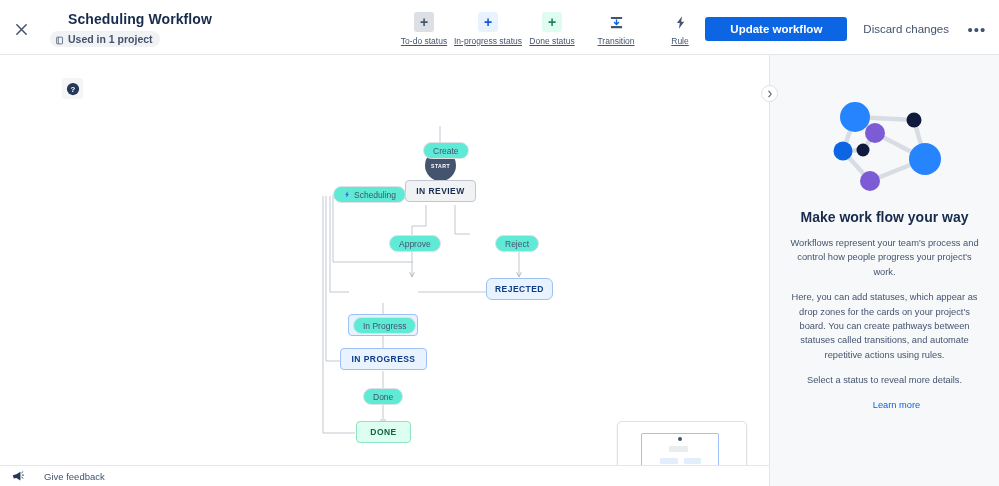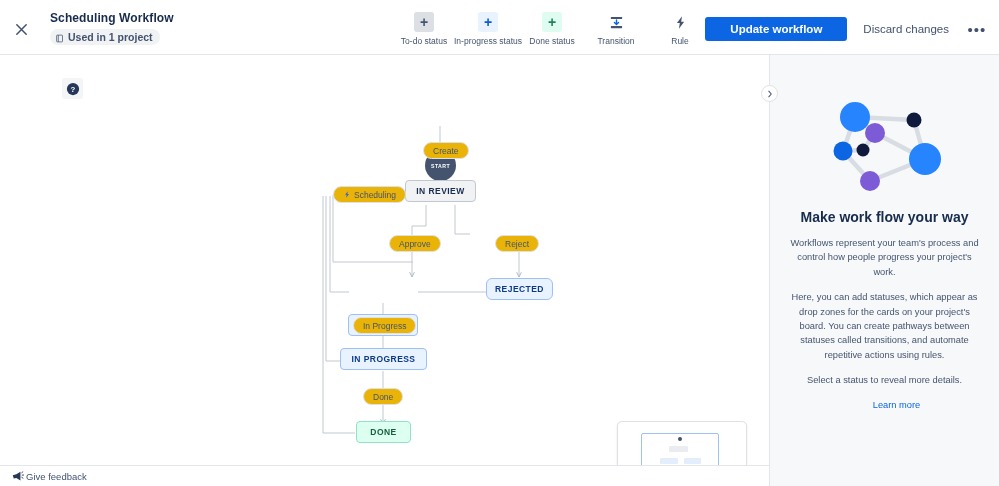--- a/index.html
+++ b/index.html
@@ -17,21 +17,21 @@
     position: absolute; top: 0; left: 0; width: 999px; height: 55px;
     border-bottom: 1px solid #e4e6ea;
     background: #fff;
   }
   .close-btn {
     position: absolute; left: 8px; top: 16px;
     width: 26px; height: 26px; display: flex; align-items: center; justify-content: center;
     cursor: pointer; border-radius: 3px;
   }
   .title-block { position: absolute; left: 50px; top: 11px; }
-  .wf-title { font-size: 12px; font-weight: 600; color: #172b4d; letter-spacing: .1px; }
+  .wf-title { font-size: 14px; font-weight: 600; color: #172b4d; letter-spacing: .1px; margin-left: 18px; }
   .wf-badge {
     display: inline-flex; align-items: flex-end; gap: 4px;
     margin-top: 4px; padding: 2px 7px 2px 5px;
     background: #f1f2f4; border-radius: 8px;
     font-size: 10.5px; font-weight: 600; color: #42526e;
   }
 
   
   .tools {
     position: absolute; left: 392px; top: 12px;
@@ -43,21 +43,21 @@
   }
   .tool-ico {
     width: 20px; height: 20px; border-radius: 3px;
     display: flex; align-items: center; justify-content: center;
     font-size: 14px; line-height: 1; font-weight: 700;
   }
   .ico-todo  { background: #dcdfe4; color: #44546f; }
   .ico-prog  { background: #e9f2ff; color: #0b5cd5; }
   .ico-done  { background: #dffcf0; color: #1f845a; }
   .ico-plain { background: transparent; }
-  .tool-lbl { font-size: 8.5px; color: #44546f; white-space: nowrap; }
+  .tool-lbl { font-size: 8.5px; color: #44546f; white-space: nowrap; text-decoration: underline; }
 
   
   .actions { position: absolute; right: 10px; top: 17px; display: flex; align-items: center; gap: 12px; }
   .btn-primary {
     background: #0c66e4; color: #fff; border: none; border-radius: 3px;
     padding: 6px 25px; font-size: 11.5px; font-weight: 600; cursor: pointer;
     font-family: inherit;
   }
   .btn-subtle {
     background: transparent; border: none; color: #42526e;
@@ -91,21 +91,21 @@
     width: 31px; height: 31px; border-radius: 50%;
     background: #44546f; color: #fff; font-size: 5.2px; letter-spacing: .4px;
   }
   .n-grey { background: #f1f2f4; border: 1px solid #c1c7d0; color: #172b4d; text-align: center; }
   .n-blue { background: #e9f2ff; border: 1px solid #9dc0f5; color: #0c3b87; }
   .n-green{ background: #dcfff1; border: 1px solid #8fe2c2; color: #15603d; }
 
   .pill {
     position: absolute; display: flex; align-items: center; justify-content: center; gap: 3px;
     height: 17px; padding: 0 9px; border-radius: 10px;
-    background: #eab308; border: 1px solid #dfe1e6;
+    background: #5eead4; border: 1px solid #dfe1e6;
     font-size: 8.5px; color: #44546f; white-space: nowrap; cursor: pointer;
   }
 
   
   .minimap {
     position: absolute; left: 617px; top: 366px; width: 130px; height: 105px;
     background: #fff; border: 1px solid #dfe1e6; border-radius: 5px;
     box-shadow: 0 1px 2px rgba(9,30,66,.12);
   }
   .mm-view {
@@ -127,21 +127,21 @@
     display: flex; align-items: center; justify-content: center; cursor: pointer; z-index: 5;
   }
   .rp-head { font-size: 14px; font-weight: 600; color: #172b4d; margin-top: 6px; }
   .rp-para { font-size: 9.3px; line-height: 1.55; color: #44546f; margin-top: 11px; }
   .rp-link { display: inline-block; margin-top: 12px; font-size: 9.3px; color: #0c66e4; text-decoration: none; cursor: pointer; padding-left: 24px; }
 
   
   .footer {
     position: absolute; left: 0; bottom: 0; width: 769px; height: 21px;
     border-top: 1px solid #e4e6ea; background: #fff;
-    display: flex; align-items: center; gap: 2px; padding-left: 11px;
+    display: flex; align-items: center; gap: 20px; padding-left: 11px;
   }
   .fb-label { font-size: 9.5px; color: #42526e; cursor: pointer; }
 </style>
 </head>
 <body>
 
 <div id="app">
 
   <div class="topbar">
 

